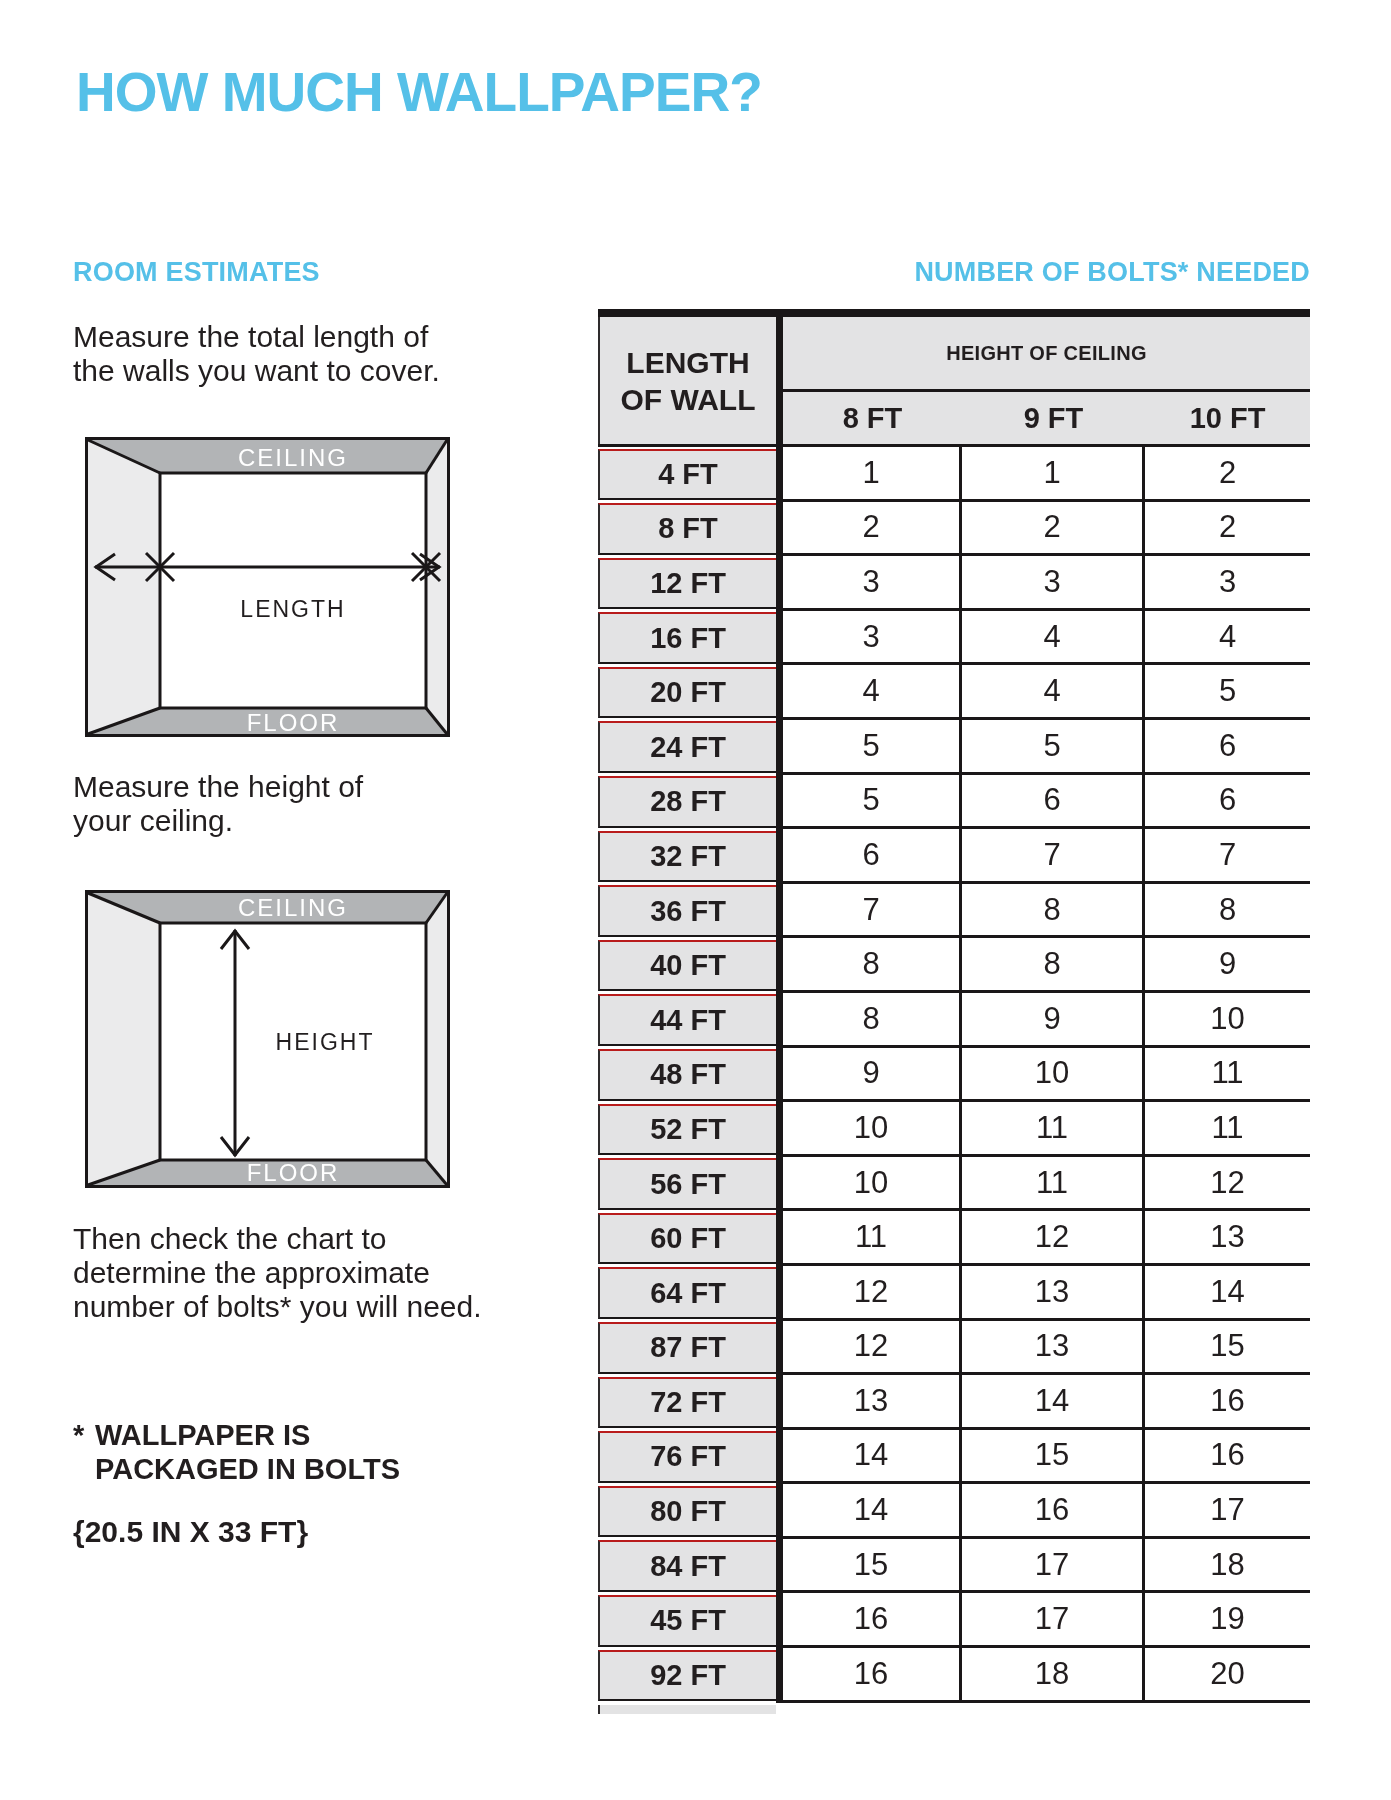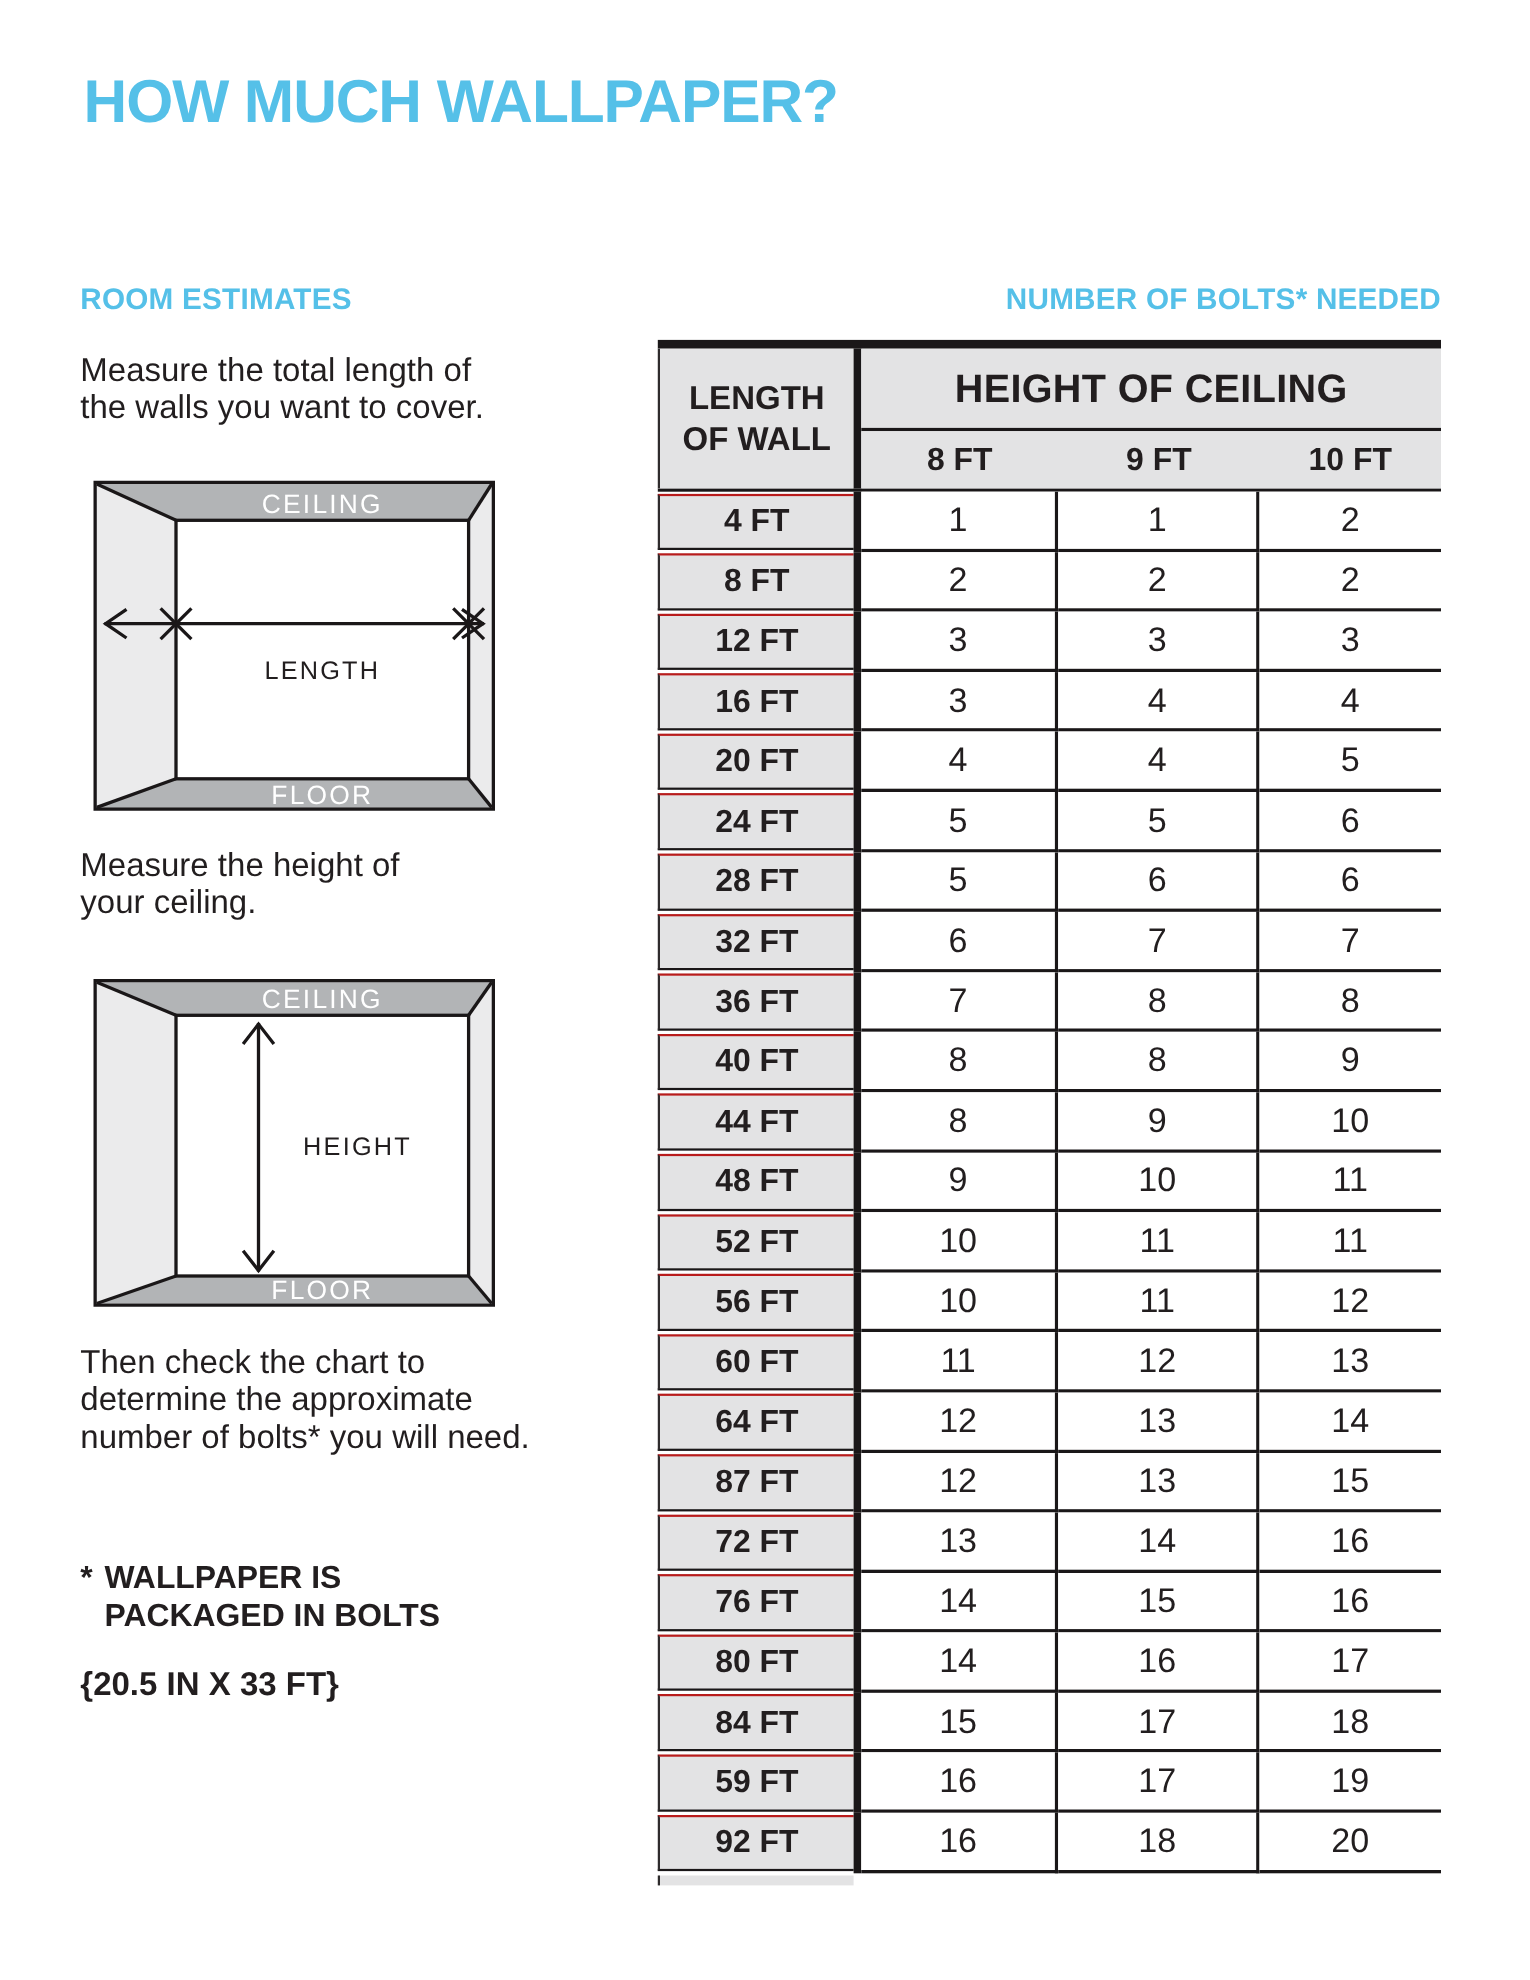--- a/index.html
+++ b/index.html
@@ -42,21 +42,21 @@
   .thead { display:flex; border-bottom:3px solid #1a1718; }
   .corner {
     width:178px; background:#e3e3e4; border-left:2px solid #2e2b2c;
     display:flex; flex-direction:column; align-items:center; justify-content:center;
     font-size:30px; font-weight:bold; line-height:37px;
   }
   .head-right { flex:1; border-left:7px solid #1a1718; display:flex; flex-direction:column; }
   .group-h {
     height:75px; background:#e3e3e4; border-bottom:3px solid #1a1718;
     display:flex; align-items:center; justify-content:center;
-    font-size:36px; font-weight:bold; letter-spacing:0.3px;
+    font-size:20px; font-weight:bold; letter-spacing:0.3px;
   }
   .cols-h { height:52px; background:#e3e3e4; display:flex; }
   .cols-h .hc { display:flex; align-items:center; justify-content:center; font-size:29px; font-weight:bold; }
   .hc1 { width:179px; } .hc2 { width:183px; } .hc3 { flex:1; }
 
   .t-row { display:flex; height:54.6px; }
   .rh {
     width:178px; background:#e3e3e4; margin:1.5px 0;
     border-top:2px solid #b91c1c; border-bottom:2px solid #1a1718; border-left:2px solid #2e2b2c;
     display:flex; align-items:center; justify-content:center;
@@ -367,21 +367,21 @@
   <div class="t-row">
     <div class="rh">84 FT</div>
     <div class="dgroup">
       <div class="dc c1">15</div>
       <div class="dc c2">17</div>
       <div class="dc c3">18</div>
     </div>
   </div>
 
   <div class="t-row">
-    <div class="rh">59 FT</div>
+    <div class="rh">45 FT</div>
     <div class="dgroup">
       <div class="dc c1">16</div>
       <div class="dc c2">17</div>
       <div class="dc c3">19</div>
     </div>
   </div>
 
   <div class="t-row">
     <div class="rh">92 FT</div>
     <div class="dgroup">

